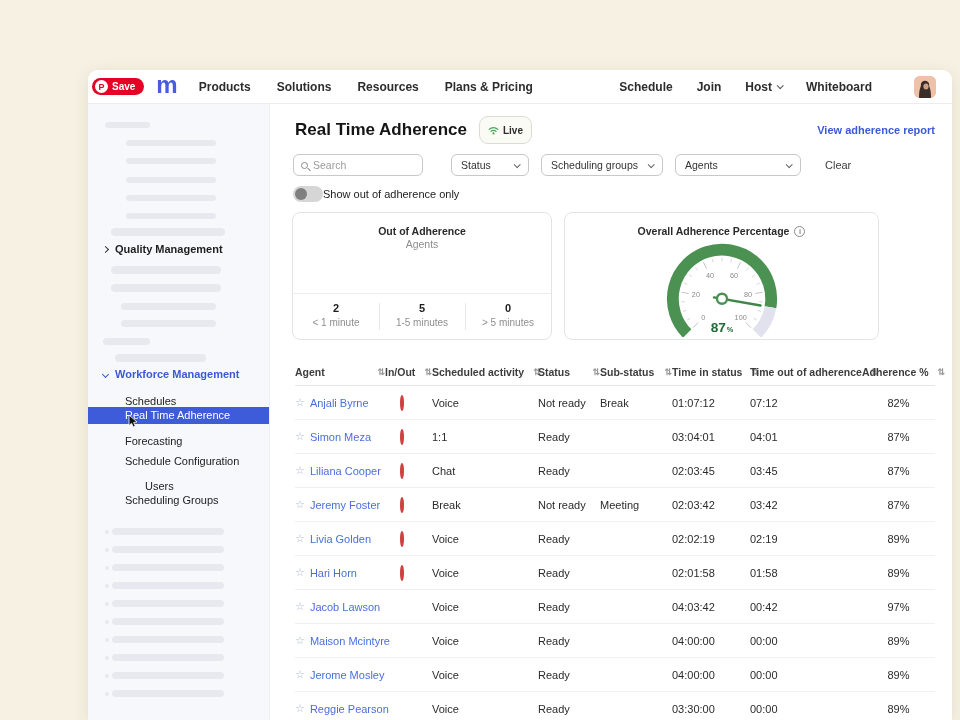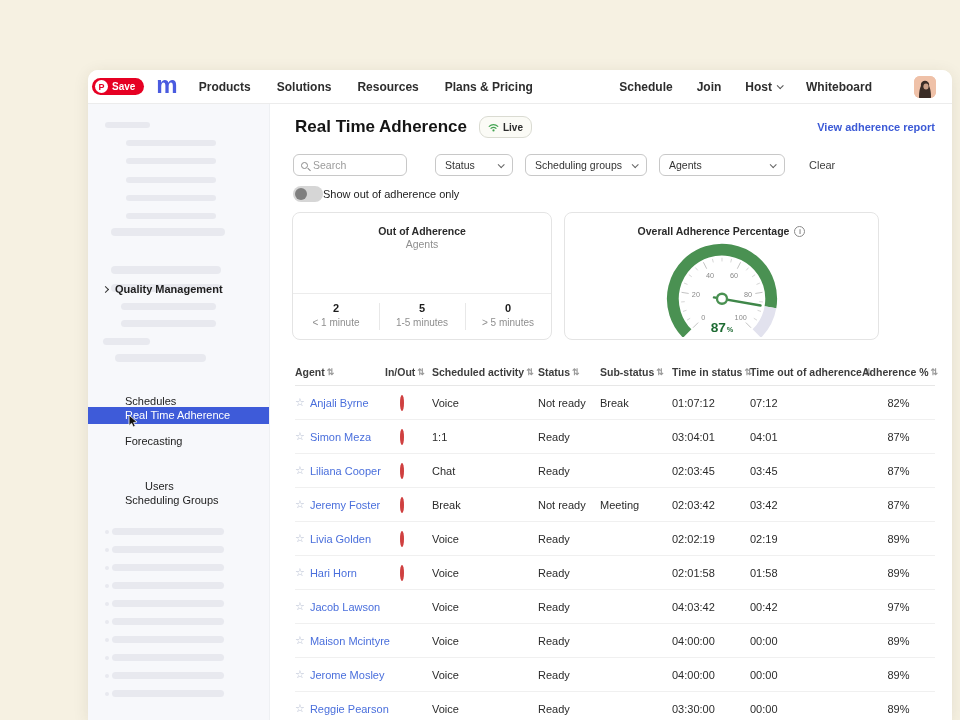--- a/index.html
+++ b/index.html
@@ -21,39 +21,39 @@
   .chev { width:5px; height:5px; border-right:1.5px solid #555; border-bottom:1.5px solid #555; transform:rotate(45deg) translateY(-1px); display:inline-block; }
   .avatar { width:22px; height:22px; border-radius:6px; background:#efc1a8; margin-left:18px; overflow:hidden; cursor:pointer; }
 
   
   .app-body { display:flex; height:616px; }
   .sidebar { width:182px; background:#f7f8fb; position:relative; flex:none; border-right:1px solid #eef0f3; }
   .main { flex:1; position:relative; background:#fff; }
 
   
   .sk { position:absolute; background:#e8e9ef; border-radius:4px; }
-  .side-label { position:absolute; font-size:11px; font-weight:bold; color:#1e1e1e; display:flex; align-items:center; gap:7px; cursor:pointer;margin-top:40px; }
+  .side-label { position:absolute; font-size:11px; font-weight:bold; color:#1e1e1e; display:flex; align-items:center; gap:7px; cursor:pointer; }
   .side-label .chev { border-color:#333; }
   .side-label.blue { color:#3c5ad6; }
   .side-label.blue .chev { border-color:#3c5ad6; transform:rotate(45deg); }
   .chev.right { transform:rotate(-45deg); }
   .side-item { position:absolute; left:0; width:100%; padding-left:37px; font-size:11px; color:#222; height:17px; line-height:17px; cursor:pointer; }
   .side-item.active { background:#3e5bd9; color:#fff; }
   .cursor-svg { position:absolute; left:40px; top:8px; }
 
   
   .main-header { position:absolute; top:12px; left:25px; right:17px; display:flex; align-items:center; }
   .page-title { font-size:17px; font-weight:bold; color:#151515; }
-  .live-badge { display:flex; align-items:center; gap:4px; border:1px solid #dadbd2; background:#fbfbf6; border-radius:9px; padding:1px 8px; margin-left:12px; height:22px; }
+  .live-badge { display:flex; align-items:center; gap:4px; border:1px solid #dadbd2; background:#fbfbf6; border-radius:9px; padding:1px 8px; margin-left:12px; height:28px; }
   .live-badge span { font-size:10px; font-weight:600; color:#2c2c2c; }
   .report-link { margin-left:auto; font-size:11px; font-weight:600; color:#3c5ad6; cursor:pointer; }
 
   
   .filter-row { position:absolute; top:50px; left:23px; display:flex; align-items:center; }
-  .search-box { width:114px; height:22px; border:1px solid #c8c8c8; border-radius:6px; display:flex; align-items:center; padding:0 7px; gap:5px; background:#fff; }
+  .search-box { width:130px; height:22px; border:1px solid #c8c8c8; border-radius:6px; display:flex; align-items:center; padding:0 7px; gap:5px; background:#fff; }
   .mag { width:7px; height:7px; border:1.3px solid #8a8a8a; border-radius:50%; position:relative; flex:none; }
   .mag::after { content:""; position:absolute; width:4px; height:1.3px; background:#8a8a8a; transform:rotate(45deg); left:5px; top:6px; }
   .search-box input { border:none; outline:none; font-size:10.5px; color:#333; width:100%; font-family:inherit; background:transparent; }
   .search-box input::placeholder { color:#9b9b9b; }
   .dd { height:22px; border:1px solid #c8c8c8; border-radius:6px; display:flex; align-items:center; justify-content:space-between; padding:0 9px; cursor:pointer; background:#fff; }
   .dd span { font-size:10.5px; color:#333; }
   .dd .chev { border-color:#666; }
   .dd-status { width:78px; margin-left:28px; }
   .dd-groups { width:122px; margin-left:12px; }
   .dd-agents { width:126px; margin-left:12px; }
@@ -80,21 +80,21 @@
   .ooa-stat { flex:1; text-align:center; padding-top:8px; position:relative; }
   .ooa-stat + .ooa-stat::before { content:""; position:absolute; left:0; top:9px; bottom:9px; width:1px; background:#e8e8e8; }
   .ooa-stat .v { font-size:11px; font-weight:bold; color:#1c1c1c; }
   .ooa-stat .l { font-size:10px; color:#8f8f8f; margin-top:3px; }
   .gauge-wrap { position:absolute; left:50%; transform:translateX(-50%); top:22px; }
 
   
   .table { position:absolute; top:254px; left:25px; width:640px; }
   .tgrid { display:grid; grid-template-columns:90px 47px 106px 62px 72px 78px 112px 73px; align-items:center; }
   .thead { height:28px; border-bottom:1px solid #e7e7e7; }
-  .th { font-size:10.5px; font-weight:bold; color:#3d3d3d; display:flex; align-items:center; gap:2px; cursor:pointer; white-space:nowrap; }
+  .th { font-size:10.5px; font-weight:bold; color:#3d3d3d; display:flex; align-items:center; gap:9px; cursor:pointer; white-space:nowrap;justify-content:space-between; }
   .sort { font-size:9px; color:#9a9a9a; }
   .trow { height:34px; border-bottom:1px solid #f0f0f0; }
   .cell { font-size:11px; color:#2b2b2b; white-space:nowrap; }
   .agent-cell { display:flex; align-items:center; gap:5px; }
   .star { color:#b5bdd1; font-size:11px; cursor:pointer; }
   .agent-name { color:#4a6fdc; cursor:pointer; }
   .dot { border-radius:50%; margin-left:15px; }
   .dot-out { width:8px; height:8px; border:2px solid #cf4040; background:#fadada; }
   .dot-in  { width:8px; height:8px; background:#35a14b; }
   .adh-cell { text-align:center; }
@@ -185,20 +185,21 @@
       </div>
 
       <div class="side-item" style="top:289px;">Schedules</div>
       <div class="side-item active" style="top:303px; height:17px;">
         <span>Real Time Adherence</span>
         <svg class="cursor-svg" width="11" height="13" viewBox="0 0 11 13">
           <path d="M1 0 L1 10.5 L3.6 8.3 L5.3 12 L7.3 11.1 L5.6 7.5 L9 7 Z" fill="#111" stroke="#fff" stroke-width="0.8"></path>
         </svg>
       </div>
       <div class="side-item" style="top:329px;">Forecasting</div>
+      <div class="side-item" style="top:349px;">Schedule Configuration</div>
       <div class="side-item" style="top:374px;margin-left:20px;">Users</div>
       <div class="side-item" style="top:388px;">Scheduling Groups</div>
     </div>
 
     <div class="main">
 
       <div class="main-header">
         <span class="page-title">Real Time Adherence</span>
         <span class="live-badge">
           <svg width="11" height="9" viewBox="0 0 11 9">

